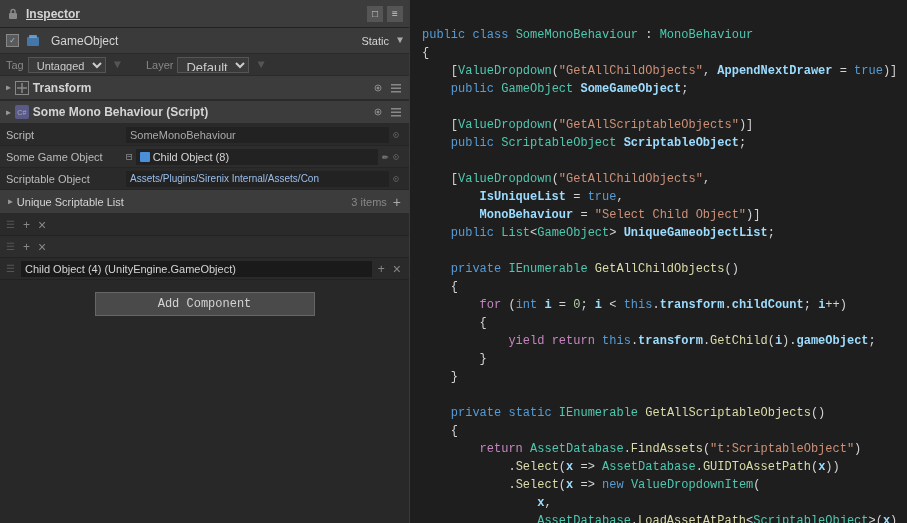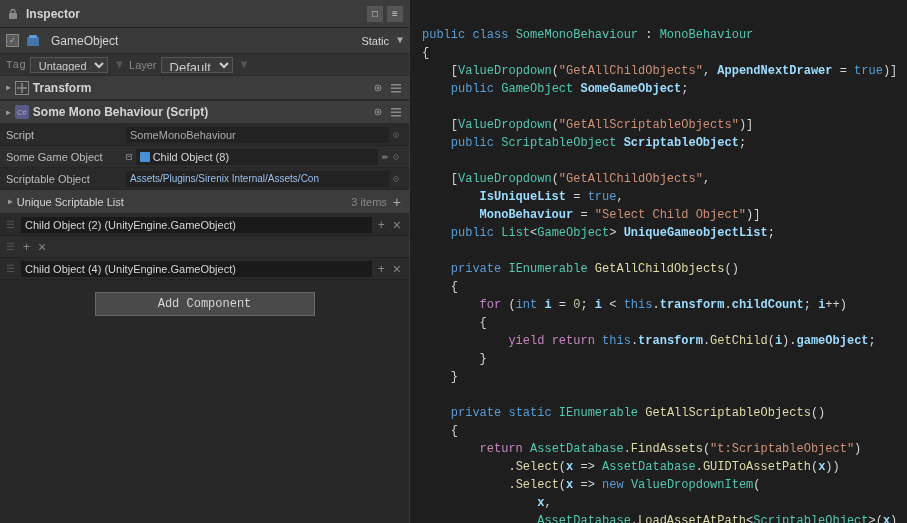--- a/index.html
+++ b/index.html
@@ -31,20 +31,21 @@
       align-items: center;
       justify-content: space-between;
       padding: 4px 6px;
       height: 28px;
       border-bottom: 1px solid #222;
     }
     .inspector-title-area {
       display: flex;
       align-items: center;
       gap: 6px;
+      text-decoration: underline;
     }
     .lock-icon-wrap {
       width: 14px;
       height: 14px;
       display: flex;
       align-items: center;
       justify-content: center;
     }
     .inspector-title {
       color: #d4d4d4;
@@ -116,37 +117,37 @@
       background: #323232;
       display: flex;
       align-items: center;
       padding: 2px 6px;
       height: 22px;
       gap: 4px;
       border-bottom: 1px solid #2a2a2a;
     }
     .tag-label {
       color: #888;
-      font-family: Liberation Mono, monospace;
+      font-family: Liberation Sans, sans-serif;
       font-size: 11px;
     }
     .tag-dropdown {
       background: #3a3a3a;
       border: 1px solid #555;
       color: #ccc;
       font-size: 11px;
       padding: 1px 4px;
       height: 16px;
       font-family: Arial, sans-serif;
     }
     .layer-label {
       color: #888;
       font-family: Arial, sans-serif;
       font-size: 11px;
-      margin-left: 2px;
+      margin-left: 21px;
     }
     .layer-dropdown {
       background: #3a3a3a;
       border: 1px solid #555;
       color: #ccc;
       font-size: 13px;
       padding: 1px 4px;
       height: 16px;
       font-family: Arial, sans-serif;
     }
@@ -499,23 +500,20 @@
 
   <div class="list-section-header">
     <span class="section-triangle" style="color:#999;font-size:8px;margin-right:4px;">▶</span>
     <span class="list-title">Unique Scriptable List</span>
     <span class="list-count">3 items</span>
     <button class="add-btn">+</button>
   </div>
 
   <div class="list-item-row">
     <span class="drag-handle">☰</span>
-    <div class="list-item-value">
-      <span>Child Object (2) (UnityEngine.GameObject)</span>
-    </div>
     <button class="list-item-add">+</button>
     <button class="list-item-remove">×</button>
   </div>
   <div class="list-item-row">
     <span class="drag-handle">☰</span>
     <button class="list-item-add">+</button>
     <button class="list-item-remove">×</button>
   </div>
   <div class="list-item-row">
     <span class="drag-handle">☰</span>

